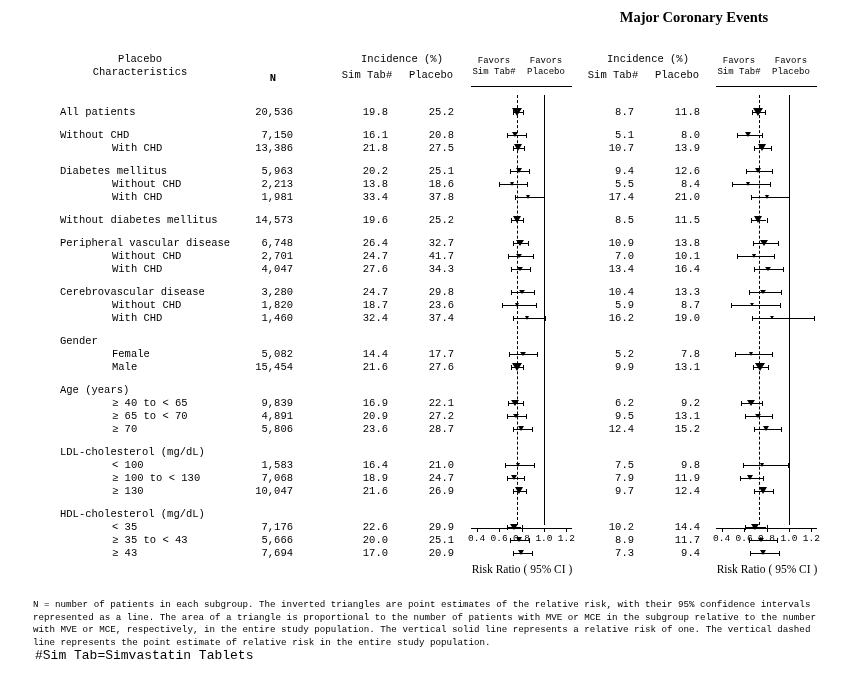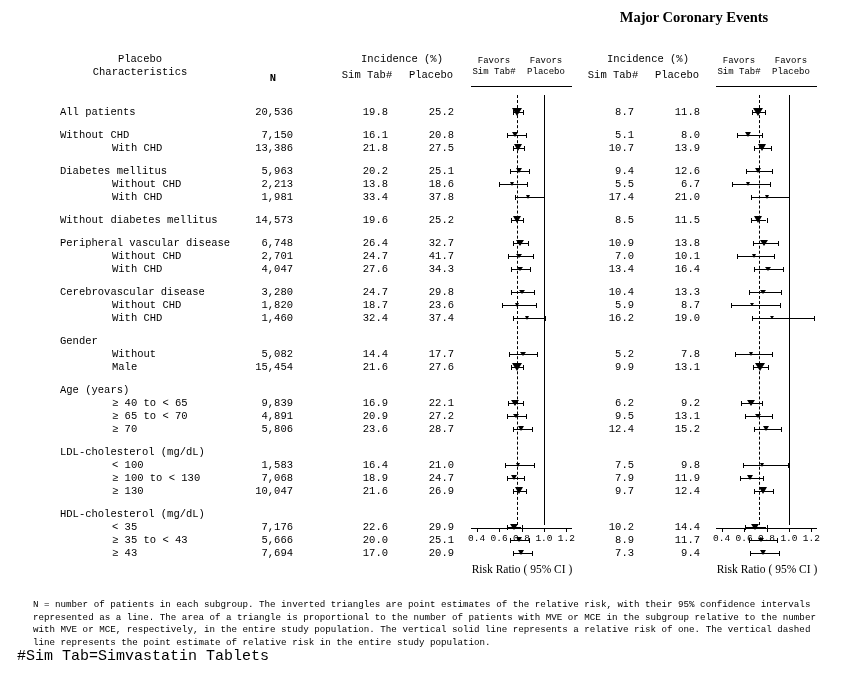--- a/index.html
+++ b/index.html
@@ -133,23 +133,23 @@
   #footnote{
     position:absolute;
     left:33px;top:599px;width:790px;
     font-family:"Liberation Mono", monospace;
     font-size:9.2px;
     line-height:12.6px;
     text-align:left;
   }
   #footnote2{
     position:absolute;
-    left:17px;top:648px;
+    left:35px;top:648px;
     font-family:"Liberation Mono", monospace;
-    font-size:15px;
+    font-size:13px;
   }
 </style>
 </head>
 <body>
 
 <div class="root">
 
   <div class="panel-title" id="title-mce">Major Coronary Events</div>
 
   <div class="hdr" id="hdr-baseline1">Placebo</div>
@@ -216,21 +216,21 @@
         <div class="num mve-pbo">25.1</div>
         <div class="num mce-sim">9.4</div>
         <div class="num mce-pbo">12.6</div>
       </div>
       <div class="row" style="top: 178px;">
         <div class="lbl indent1">Without CHD</div>
         <div class="num n-col">2,213</div>
         <div class="num mve-sim">13.8</div>
         <div class="num mve-pbo">18.6</div>
         <div class="num mce-sim">5.5</div>
-        <div class="num mce-pbo">6.7</div>
+        <div class="num mce-pbo">8.4</div>
       </div>
       <div class="row" style="top: 191px;">
         <div class="lbl indent1">With CHD</div>
         <div class="num n-col">1,981</div>
         <div class="num mve-sim">33.4</div>
         <div class="num mve-pbo">37.8</div>
         <div class="num mce-sim">17.4</div>
         <div class="num mce-pbo">21.0</div>
       </div>
       <div class="row" style="top: 214px;">
@@ -291,21 +291,21 @@
       </div>
       <div class="row" style="top: 335px;">
         <div class="lbl">Gender</div>
         <div class="num n-col"></div>
         <div class="num mve-sim"></div>
         <div class="num mve-pbo"></div>
         <div class="num mce-sim"></div>
         <div class="num mce-pbo"></div>
       </div>
       <div class="row" style="top: 348px;">
-        <div class="lbl indent1">Without</div>
+        <div class="lbl indent1">Female</div>
         <div class="num n-col">5,082</div>
         <div class="num mve-sim">14.4</div>
         <div class="num mve-pbo">17.7</div>
         <div class="num mce-sim">5.2</div>
         <div class="num mce-pbo">7.8</div>
       </div>
       <div class="row" style="top: 361px;">
         <div class="lbl indent1">Male</div>
         <div class="num n-col">15,454</div>
         <div class="num mve-sim">21.6</div>

